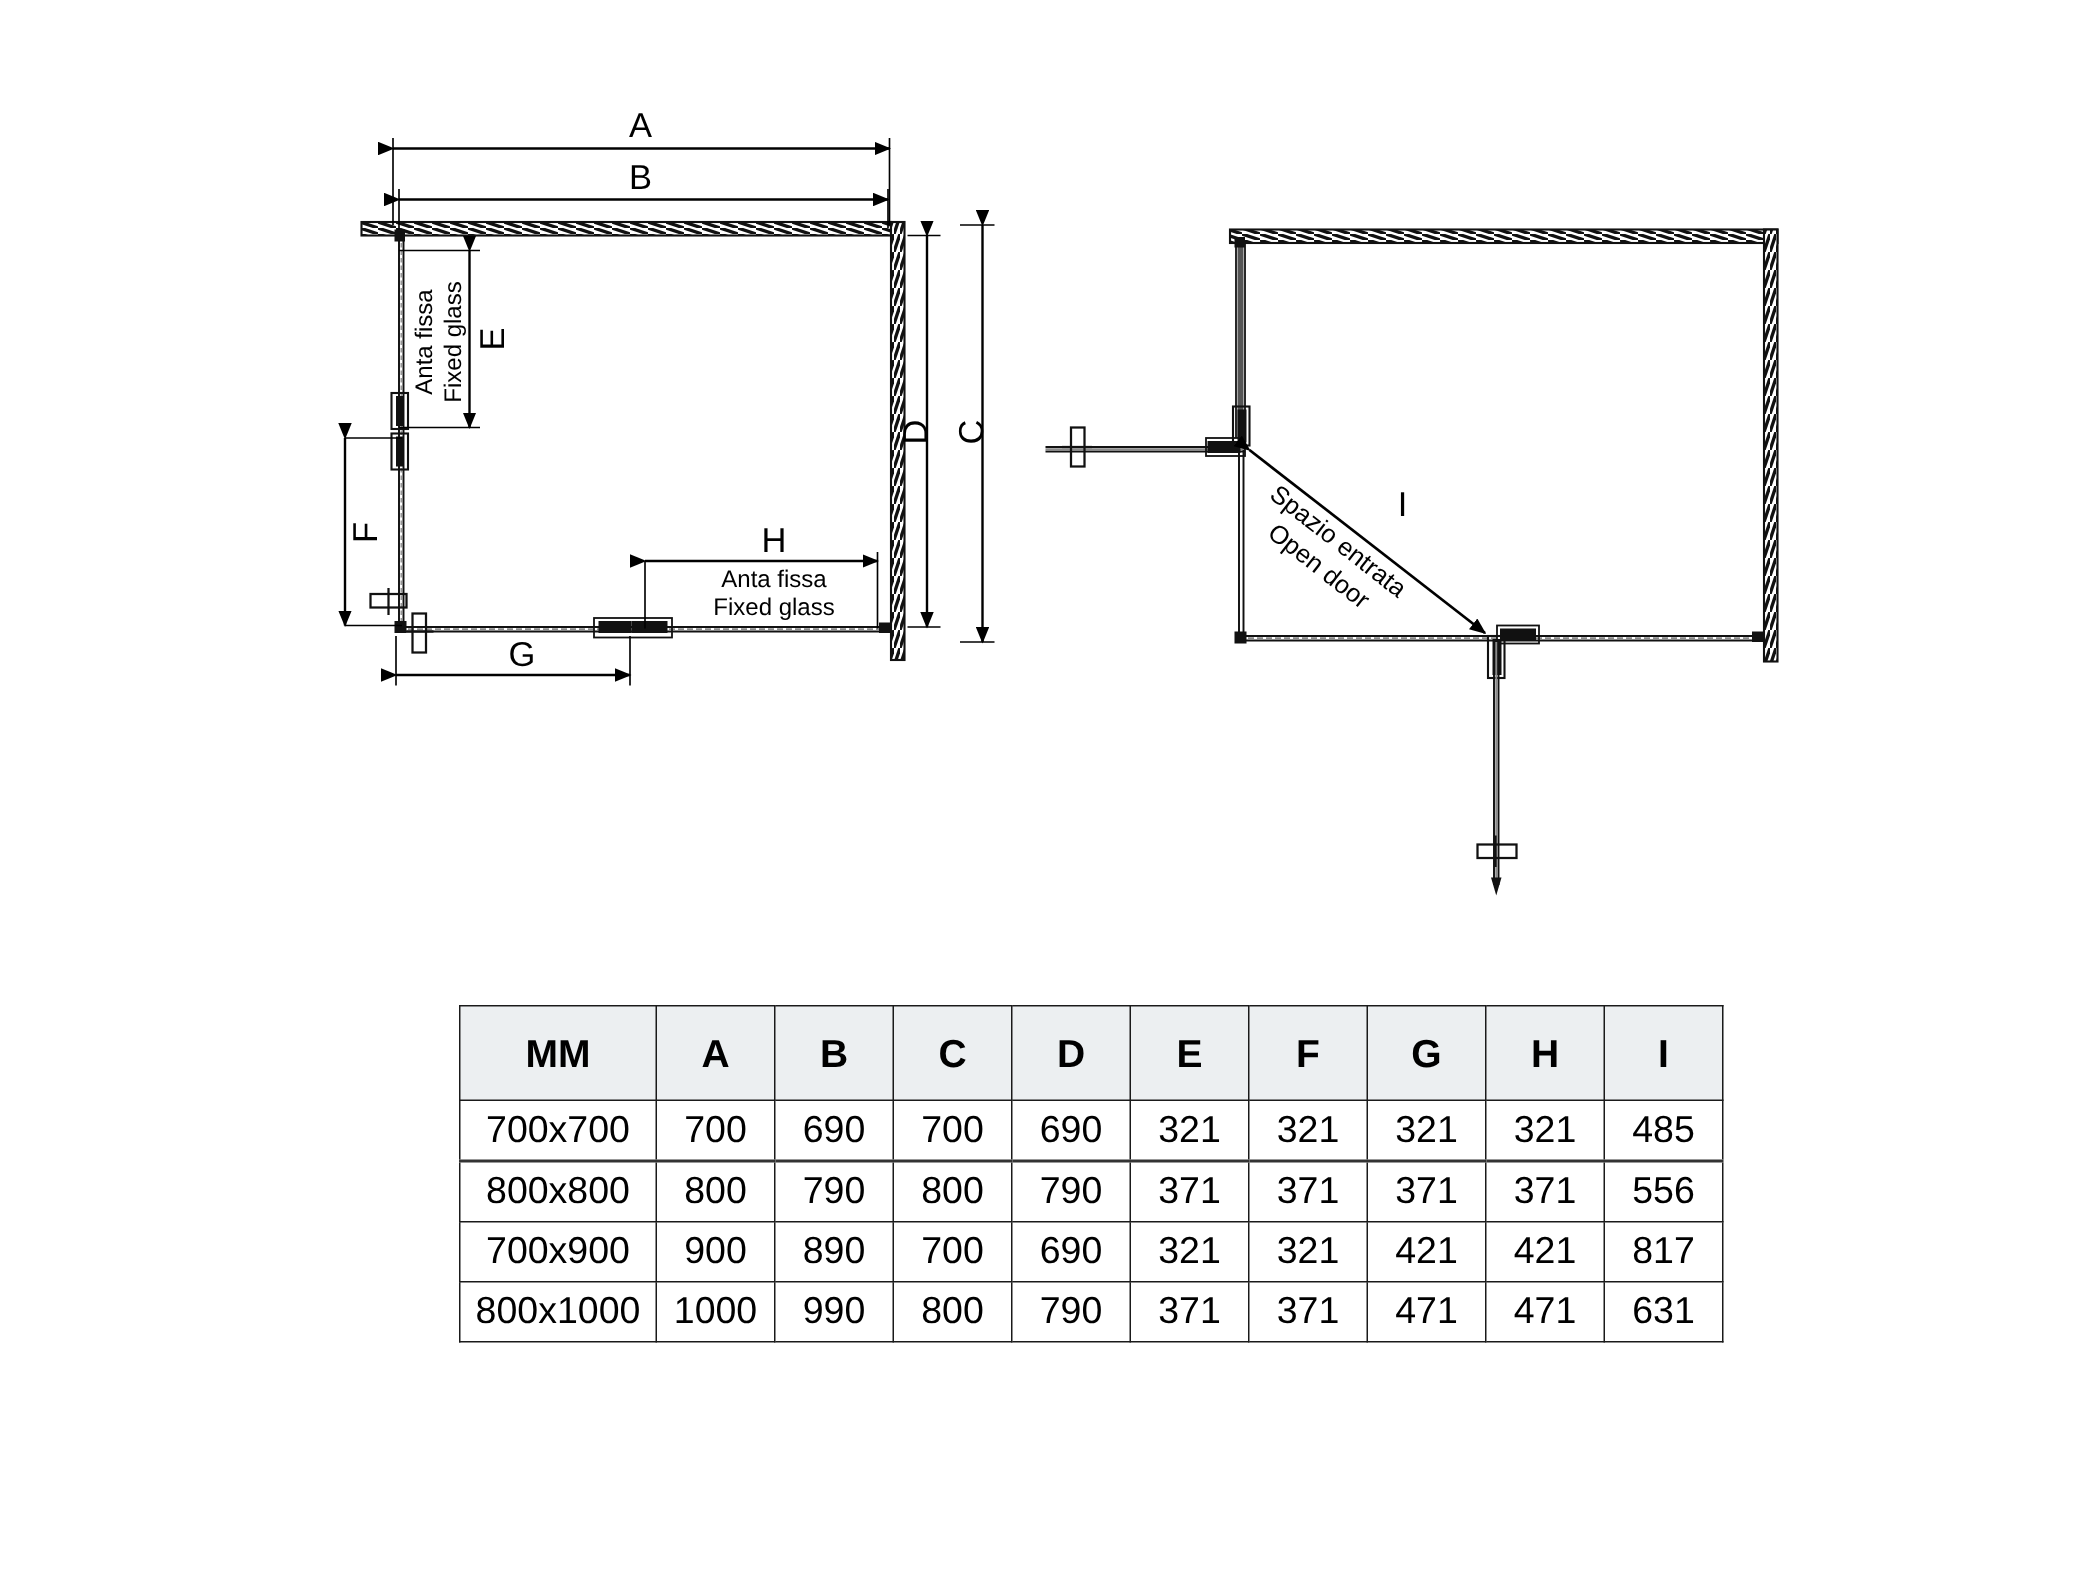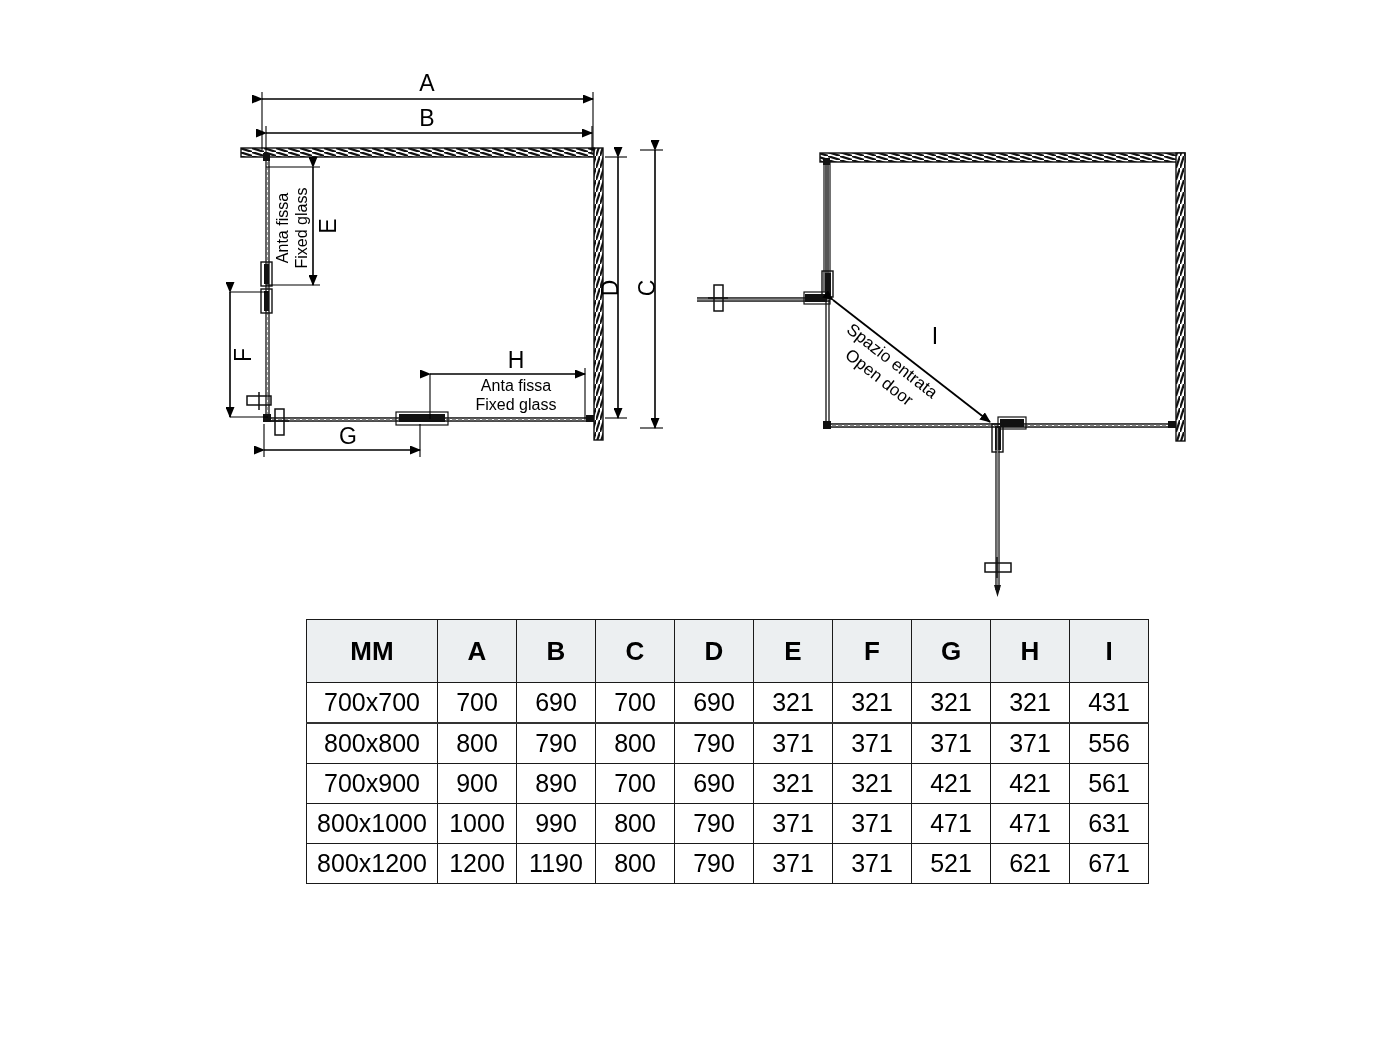--- a/index.html
+++ b/index.html
@@ -41,21 +41,21 @@
   .doorlbl {
     font-family: "Liberation Sans", sans-serif;
     font-size: 17px;
     fill: #000;
   }
 
   
   #spec-table-wrap {
     position: absolute;
     left: 306px;
-    top: 619px;
+    top: 670px;
     width: 767px;
   }
   table.spec {
     border-collapse: collapse;
     width: 767px;
     table-layout: fixed;
     border: 1px solid #1a1a1a;
   }
   table.spec th, table.spec td {
     border: 1px solid #1a1a1a;
@@ -336,21 +336,21 @@
         <tr>
           <td class="sizecol">700x700</td>
           <td>700</td>
           <td>690</td>
           <td>700</td>
           <td>690</td>
           <td>321</td>
           <td>321</td>
           <td>321</td>
           <td>321</td>
-          <td>431</td>
+          <td>485</td>
         </tr>
         <tr class="thickline">
           <td class="sizecol">800x800</td>
           <td>800</td>
           <td>790</td>
           <td>800</td>
           <td>790</td>
           <td>371</td>
           <td>371</td>
           <td>371</td>
@@ -360,43 +360,31 @@
         <tr>
           <td class="sizecol">700x900</td>
           <td>900</td>
           <td>890</td>
           <td>700</td>
           <td>690</td>
           <td>321</td>
           <td>321</td>
           <td>421</td>
           <td>421</td>
-          <td>561</td>
+          <td>817</td>
         </tr>
         <tr>
           <td class="sizecol">800x1000</td>
           <td>1000</td>
           <td>990</td>
           <td>800</td>
           <td>790</td>
           <td>371</td>
           <td>371</td>
           <td>471</td>
           <td>471</td>
           <td>631</td>
         </tr>
-        <tr>
-          <td class="sizecol">800x1200</td>
-          <td>1200</td>
-          <td>1190</td>
-          <td>800</td>
-          <td>790</td>
-          <td>371</td>
-          <td>371</td>
-          <td>521</td>
-          <td>621</td>
-          <td>671</td>
-        </tr>
       </tbody>
     </table>
   </div>
 
 </div>
 
 </body></html>

